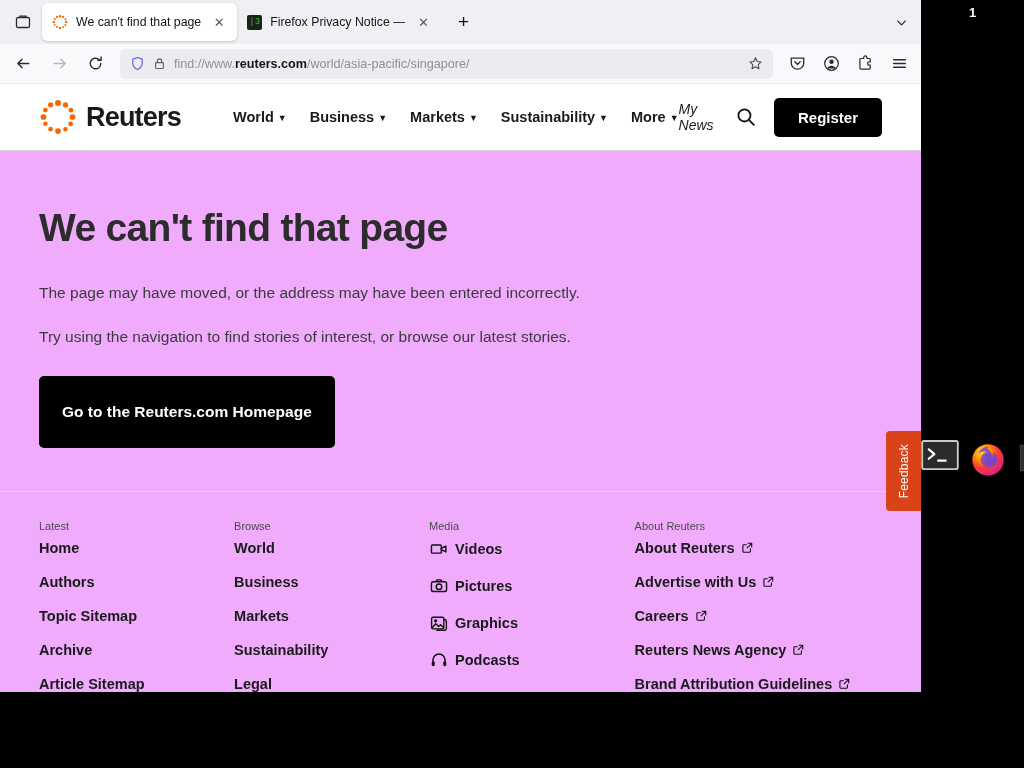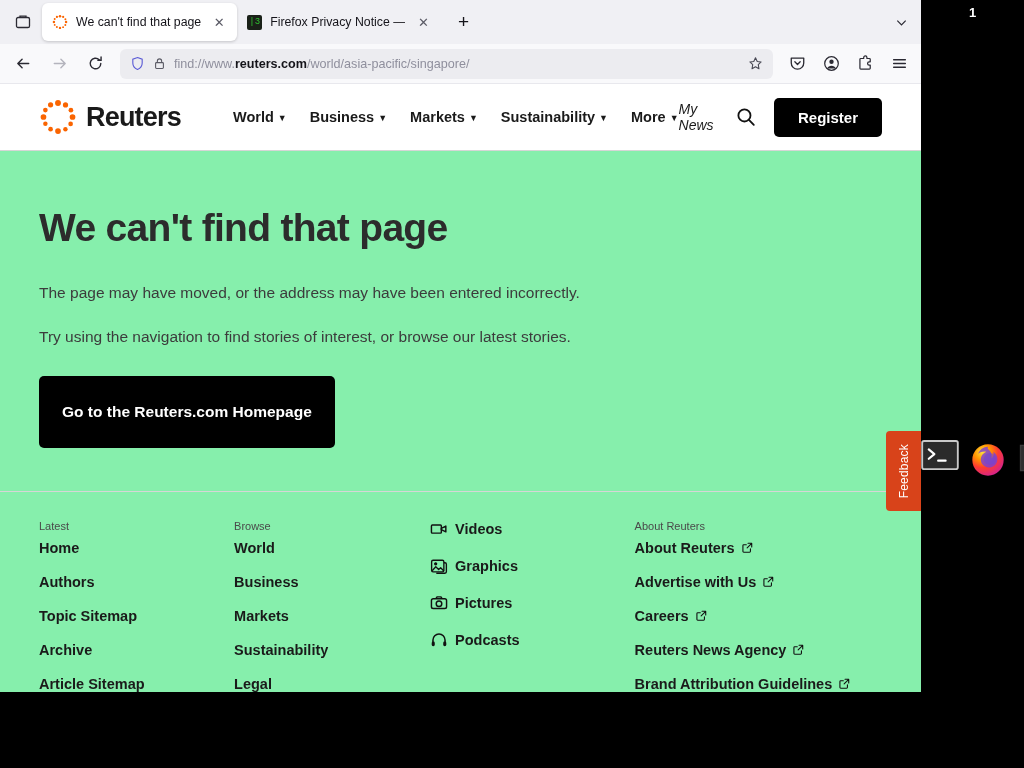--- a/index.html
+++ b/index.html
@@ -88,21 +88,21 @@
   .urlbar .urltext { flex: 1; white-space: nowrap; overflow: hidden; }
   .urlbar .urltext b { color: #15141a; font-weight: 600; }
   .urlbar .star { width: 24px; height: 24px; display:flex; align-items:center; justify-content:center; flex:none; }
   .toolicon {
     width: 32px; height: 32px; flex: none;
     display: flex; align-items: center; justify-content: center;
     color: #2b2a33;
   }
 
   
-  .viewport { height: 608px; background: #86efac; position: relative; overflow: hidden; }
+  .viewport { height: 608px; background: #f0abfc; position: relative; overflow: hidden; }
 
   
   .site-header {
     height: 67px; display: flex; align-items: center;
     padding: 0 39px; border-bottom: 1px solid #d6d6d6;
     background: #fff;
   }
   .logo { display: flex; align-items: center; gap: 9px; flex: none; }
   .logo-mark { width: 38px; height: 38px; position: relative; }
   .logo-word {
@@ -406,49 +406,50 @@
               </div>
             <div class="flink">
                 <span>Sustainability</span>
               </div>
             <div class="flink">
                 <span>Legal</span>
               </div>
           </div>
 
           <div class="fcol media">
+            <div class="fcol-title">Media</div>
             <div class="flink">
               <span class="micon">
                 <svg width="18" height="18" viewBox="0 0 20 20" fill="none" stroke="#111" stroke-width="1.6" stroke-linejoin="round">
                   <rect x="1.6" y="5.6" width="11" height="9" rx="1"></rect>
                   <path d="M12.6 9.4l5-2.6v6.4l-5-2.6z"></path>
                 </svg>
               </span>
               <span>Videos</span>
+            </div>
+            <div class="flink">
+              <span class="micon">
+                <svg width="18" height="18" viewBox="0 0 20 20" fill="none" stroke="#111" stroke-width="1.6" stroke-linejoin="round">
+                  <rect x="1.6" y="5.2" width="16.8" height="11" rx="2"></rect>
+                  <path d="M6.6 5.2l1.2-2h4.4l1.2 2"></path>
+                  <circle cx="10" cy="10.8" r="3.1"></circle>
+                </svg>
+              </span>
+              <span>Pictures</span>
             </div>
             <div class="flink">
               <span class="micon">
                 <svg width="18" height="18" viewBox="0 0 20 20" fill="none" stroke="#111" stroke-width="1.5" stroke-linejoin="round">
                   <rect x="1.8" y="3.6" width="13.6" height="13" rx="1.6"></rect>
                   <path d="M15.4 6.4h1.2a1.6 1.6 0 0 1 1.6 1.6v8.4a1.6 1.6 0 0 1-1.6 1.6H7"></path>
                   <circle cx="6.3" cy="7.6" r="1.1" fill="#111"></circle>
                   <path d="M2.4 15.2l4-4.3 3.2 3 2.2-2 3.6 3.6"></path>
                 </svg>
               </span>
               <span>Graphics</span>
-            </div>
-            <div class="flink">
-              <span class="micon">
-                <svg width="18" height="18" viewBox="0 0 20 20" fill="none" stroke="#111" stroke-width="1.6" stroke-linejoin="round">
-                  <rect x="1.6" y="5.2" width="16.8" height="11" rx="2"></rect>
-                  <path d="M6.6 5.2l1.2-2h4.4l1.2 2"></path>
-                  <circle cx="10" cy="10.8" r="3.1"></circle>
-                </svg>
-              </span>
-              <span>Pictures</span>
             </div>
             <div class="flink">
               <span class="micon">
                 <svg width="18" height="18" viewBox="0 0 20 20" fill="none" stroke="#111" stroke-width="1.7" stroke-linecap="round">
                   <path d="M3.3 13V10a6.7 6.7 0 0 1 13.4 0v3"></path>
                   <rect x="1.9" y="11.6" width="3.4" height="5.4" rx="1.6" fill="#111" stroke="none"></rect>
                   <rect x="14.7" y="11.6" width="3.4" height="5.4" rx="1.6" fill="#111" stroke="none"></rect>
                 </svg>
               </span>
               <span>Podcasts</span>

